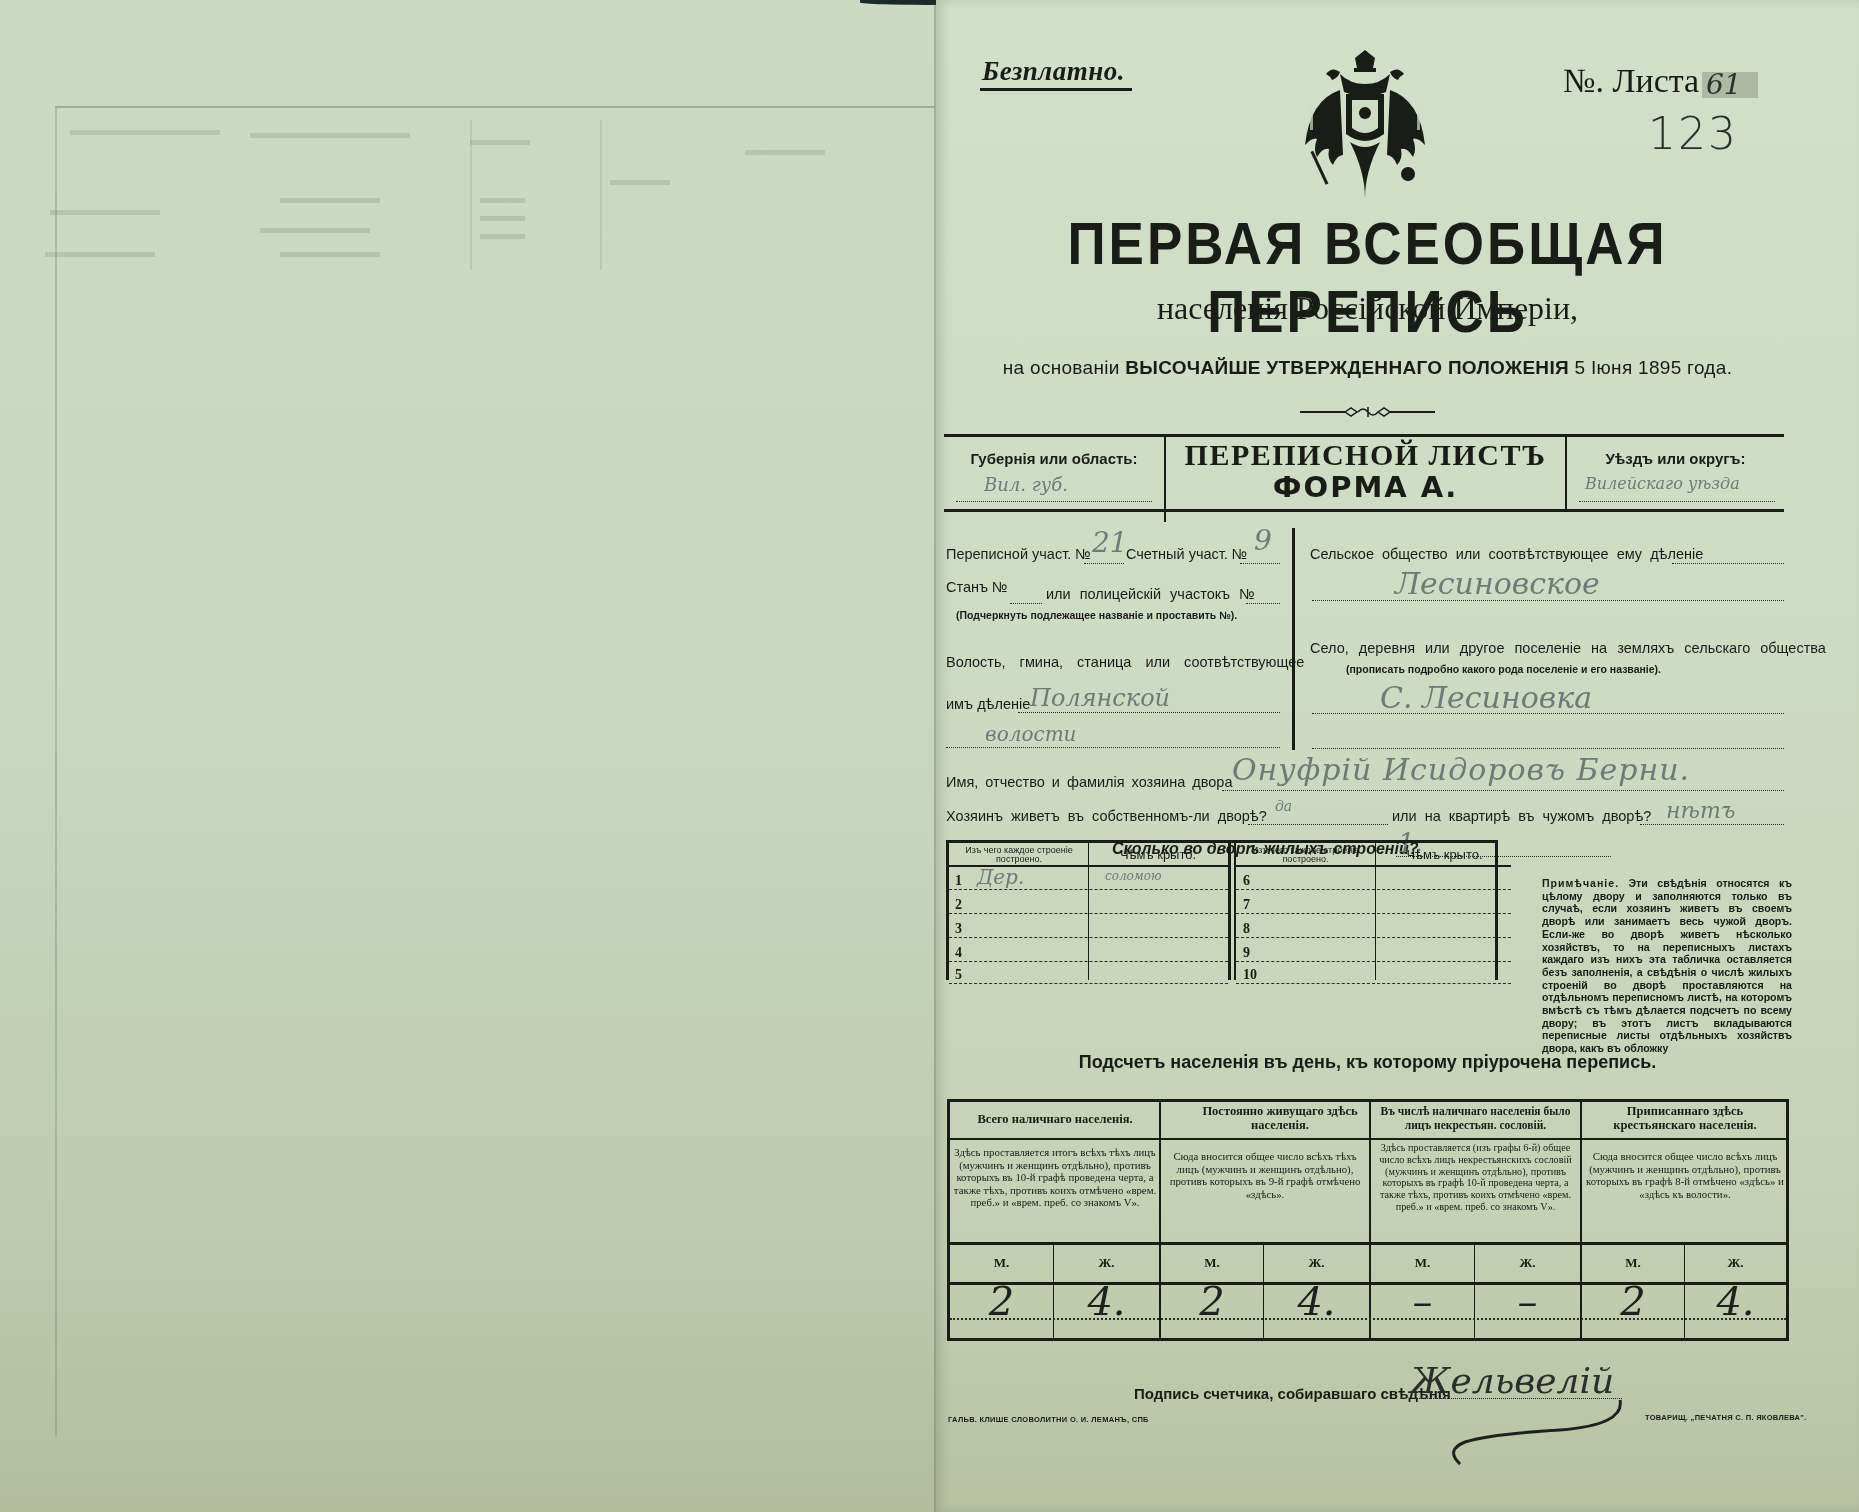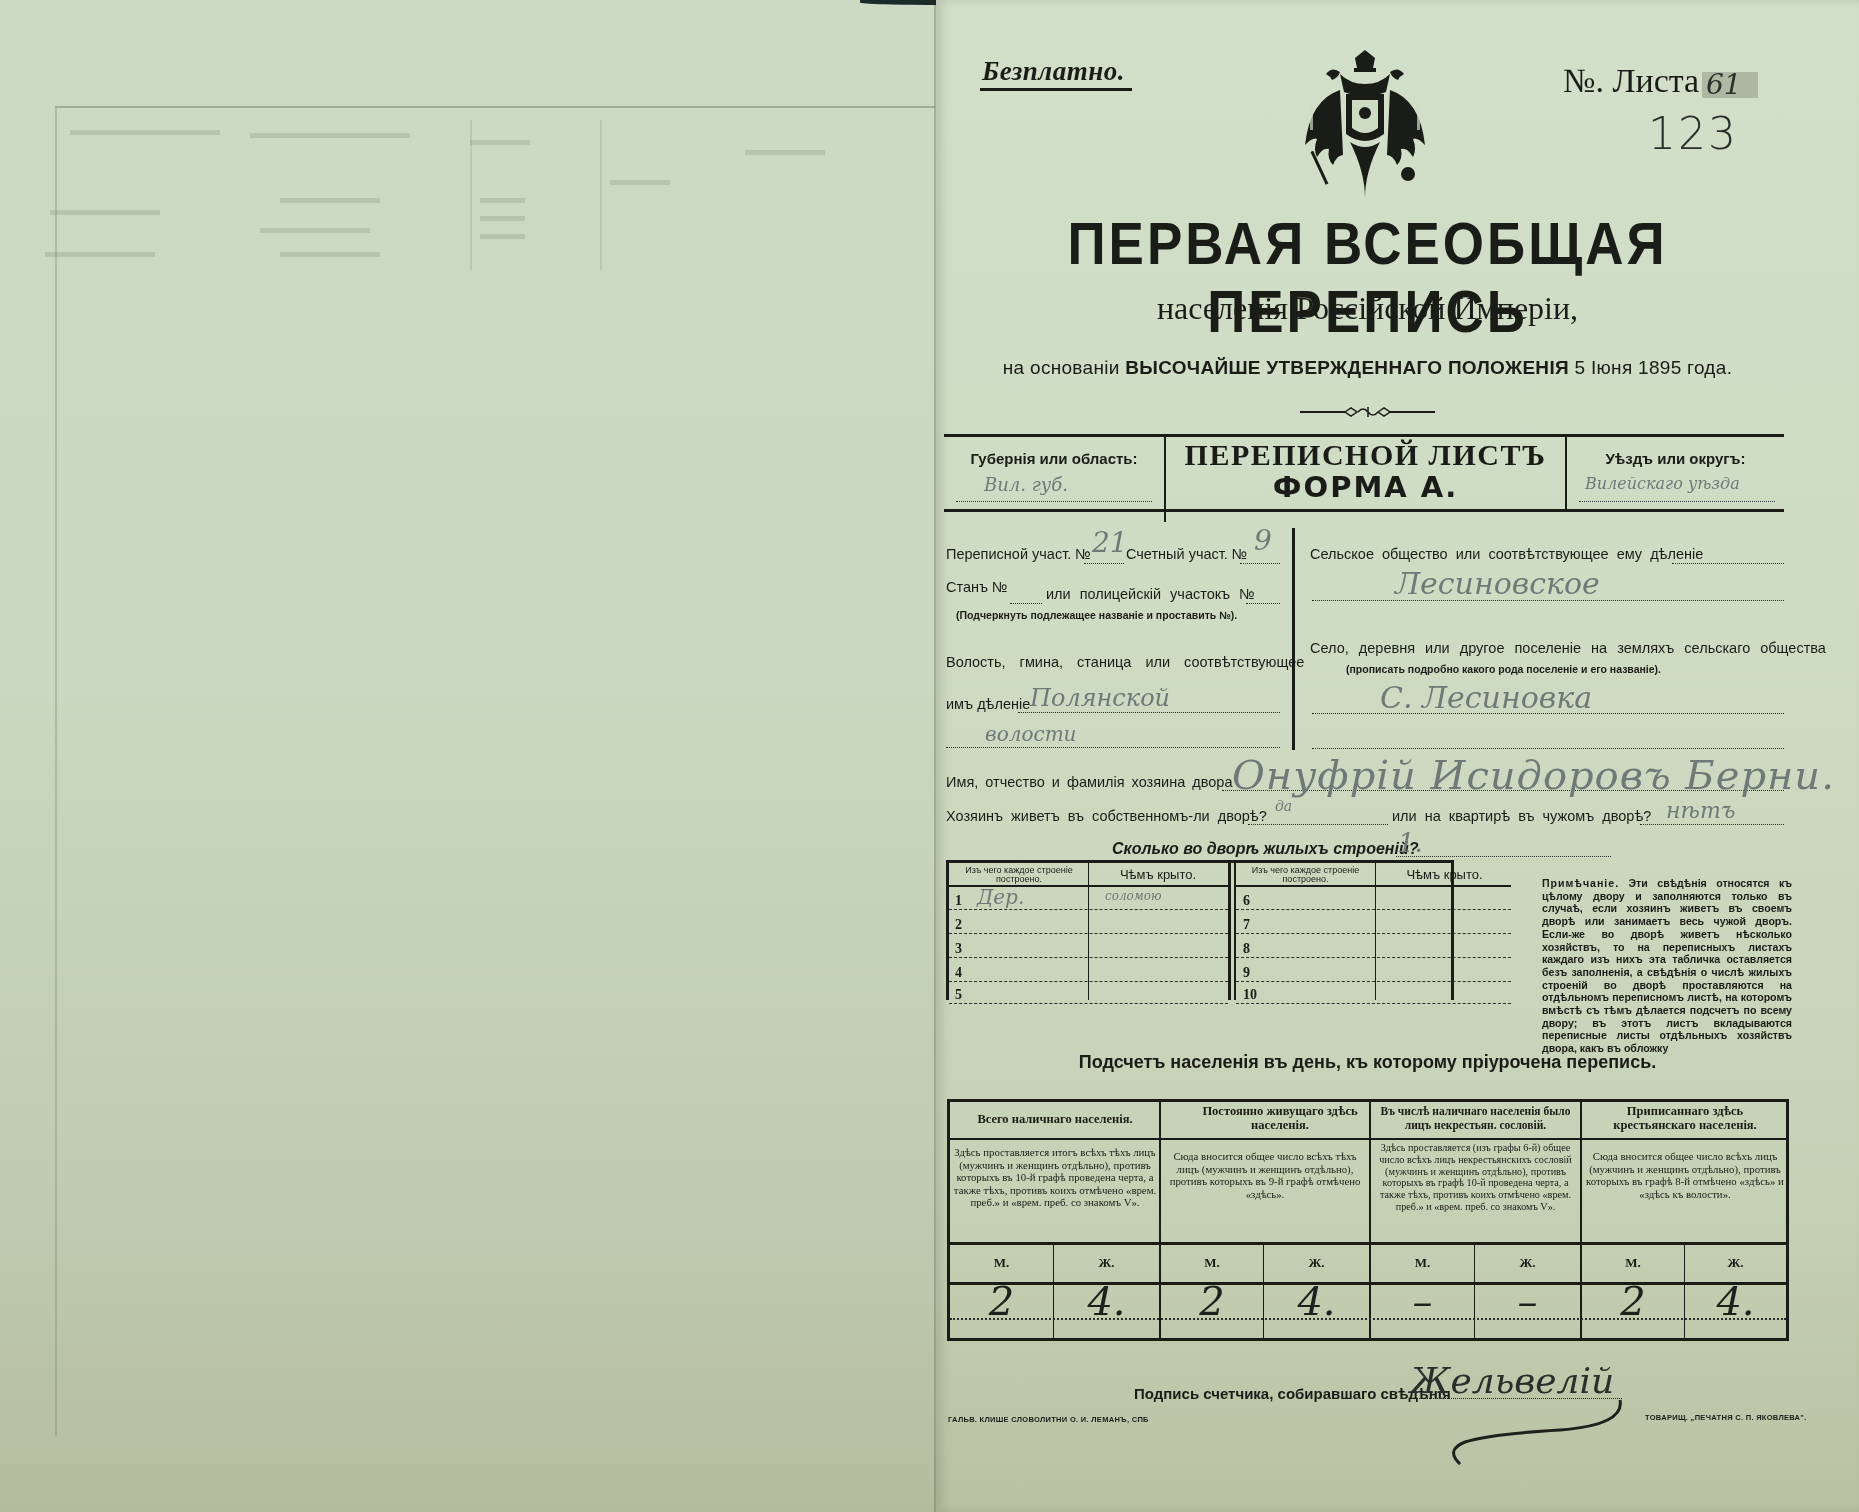--- a/index.html
+++ b/index.html
@@ -204,34 +204,34 @@
 <div class="abs hand" style="left:1395px;top:566px;font-size:30px;">Лесиновское</div>
 
 <div class="abs field-text cond" style="left:1310px;top:640px;word-spacing:6px;">Село, деревня или другое поселеніе на земляхъ сельскаго общества</div>
 <div class="abs small-note cond" style="left:1346px;top:663px;">(прописать подробно какого рода поселеніе и его названіе).</div>
 <div class="dotline" style="left:1312px;top:713px;width:472px;"></div>
 <div class="abs hand" style="left:1380px;top:680px;font-size:30px;">С. Лесиновка</div>
 <div class="dotline" style="left:1312px;top:748px;width:472px;"></div>
 
 <div class="abs field-text cond" style="left:946px;top:774px;word-spacing:3px;">Имя, отчество и фамилія хозяина двора</div>
 <div class="dotline" style="left:1222px;top:790px;width:562px;"></div>
-<div class="abs hand" style="left:1232px;top:752px;font-size:40px;letter-spacing:1px;">Онуфрій Исидоровъ Берни.</div>
+<div class="abs hand" style="left:1232px;top:752px;font-size:30px;letter-spacing:1px;">Онуфрій Исидоровъ Берни.</div>
 
 <div class="abs field-text cond" style="left:946px;top:808px;word-spacing:4px;">Хозяинъ живетъ въ собственномъ-ли дворѣ?</div>
 <div class="dotline" style="left:1248px;top:824px;width:140px;"></div>
 <div class="abs hand" style="left:1275px;top:798px;font-size:14px;">да</div>
 <div class="abs field-text cond" style="left:1392px;top:808px;word-spacing:4px;">или на квартирѣ въ чужомъ дворѣ?</div>
 <div class="dotline" style="left:1640px;top:824px;width:144px;"></div>
 <div class="abs hand" style="left:1666px;top:798px;font-size:22px;">нѣтъ</div>
 
 <div class="abs cond" style="left:1112px;top:840px;font-size:16px;font-style:italic;font-weight:bold;">Сколько во дворѣ жилыхъ строеній?</div>
 <div class="dotline" style="left:1396px;top:856px;width:215px;"></div>
 <div class="abs hand" style="left:1398px;top:828px;font-size:26px;">1.</div>
 
-<div class="bt" style="left:946px;top:860px;width:508px;height:140px;">
+<div class="bt" style="left:946px;top:840px;width:552px;height:140px;">
 
   <div class="bt-col" style="left:139px;"></div>
   <div class="bt-col" style="left:279px;width:3px;"></div>
   <div class="bt-col" style="left:285px;width:2px;"></div>
   <div class="bt-col" style="left:426px;"></div>
 
   <div class="abs" style="left:0;top:22px;width:279px;height:2px;background:#1a1d17;"></div>
   <div class="abs" style="left:287px;top:22px;width:275px;height:2px;background:#1a1d17;"></div>
 
   <div class="bt-hdr-txt cond" style="left:4px;top:3px;width:132px;">Изъ чего каждое строеніе построено.</div>

